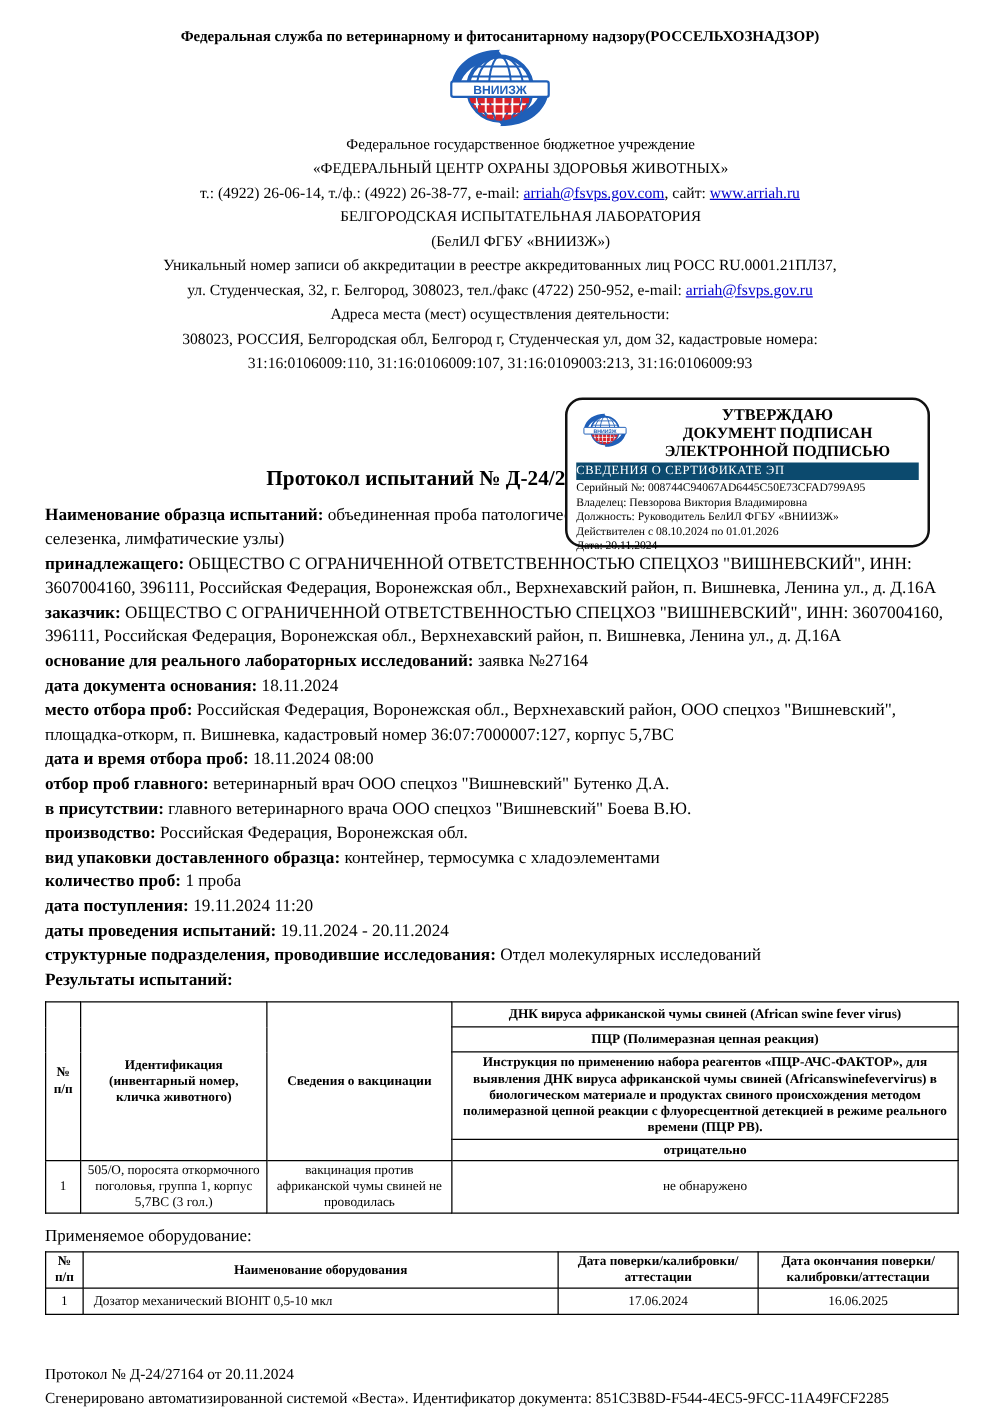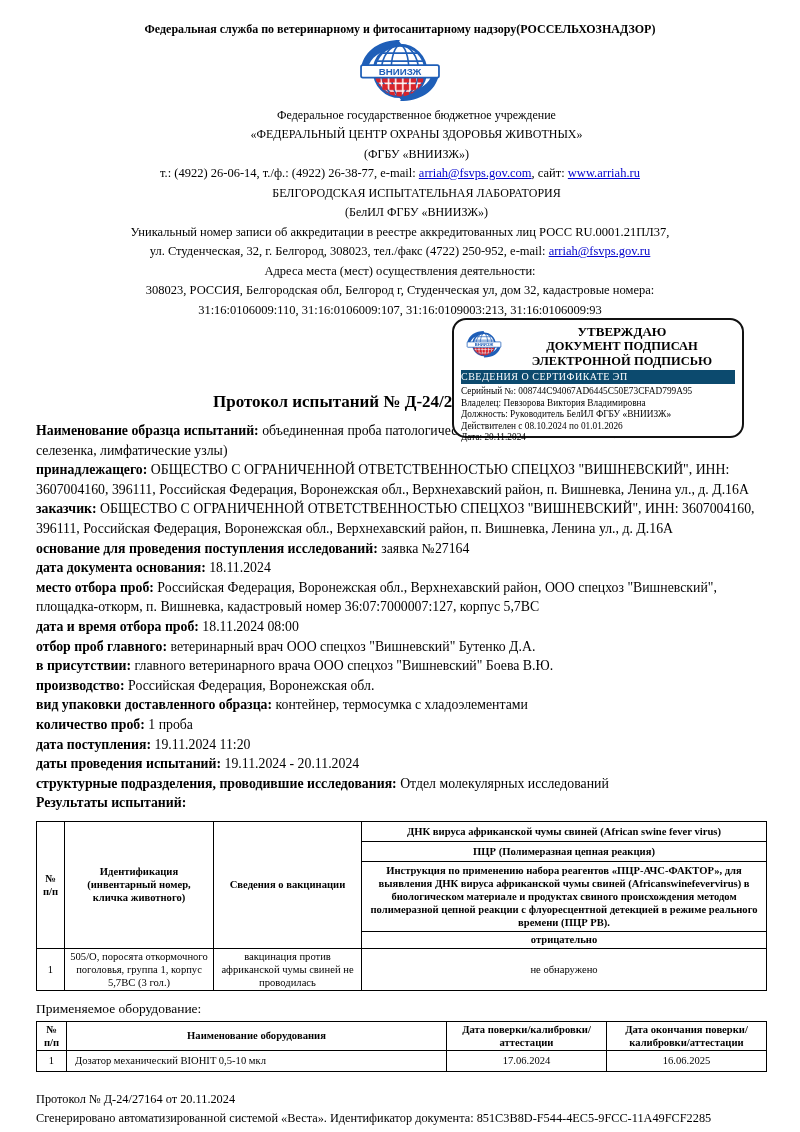--- a/index.html
+++ b/index.html
@@ -107,21 +107,20 @@
             <rect x="28" y="44" width="64" height="24" fill="url(#chk)"></rect>
           </g>
           <rect x="16" y="29.5" width="88" height="14" rx="2" fill="#fff" stroke="#1f5fb8" stroke-width="2"></rect>
           <text x="60" y="40.5" text-anchor="middle" font-family="Liberation Sans, sans-serif" font-size="11" font-weight="bold" fill="#1f5fb8">ВНИИЗЖ</text>
         </svg>
       </span>
     </div>
 
     <div class="hb">Федеральное государственное бюджетное учреждение</div>
     <div class="hb">«ФЕДЕРАЛЬНЫЙ ЦЕНТР ОХРАНЫ ЗДОРОВЬЯ ЖИВОТНЫХ»</div>
-    <div class="hb">(ФГБУ «ВНИИЗЖ»)</div>
     <div class="hl"><span>т.: (4922) 26-06-14, т./ф.: (4922) 26-38-77, e-mail: </span><a href="#" class="doclink">arriah@fsvps.gov.com</a><span>, сайт: </span><a href="#" class="doclink">www.arriah.ru</a></div>
     <div class="hb">БЕЛГОРОДСКАЯ ИСПЫТАТЕЛЬНАЯ ЛАБОРАТОРИЯ</div>
     <div class="hb">(БелИЛ ФГБУ «ВНИИЗЖ»)</div>
     <div class="hl">Уникальный номер записи об аккредитации в реестре аккредитованных лиц РОСС RU.0001.21ПЛ37,</div>
     <div class="hl"><span>ул. Студенческая, 32, г. Белгород, 308023, тел./факс (4722) 250-952, e-mail: </span><a href="#" class="doclink">arriah@fsvps.gov.ru</a></div>
     <div class="hl">Адреса места (мест) осуществления деятельности:</div>
     <div class="hl">308023, РОССИЯ, Белгородская обл, Белгород г, Студенческая ул, дом 32, кадастровые номера:</div>
     <div class="hl">31:16:0106009:110, 31:16:0106009:107, 31:16:0109003:213, 31:16:0106009:93</div>
   </div>
 
@@ -161,21 +160,21 @@
       <div>Дата: 20.11.2024</div>
     </div>
   </div>
 
   <div class="doc-title">Протокол испытаний № Д-24/27164 от 20.11.2024</div>
 
   <div class="doc-body">
     <p><span class="flabel">Наименование образца испытаний:</span><span> объединенная проба патологического материала от свиней (печень, легкие, селезенка, лимфатические узлы)</span></p>
     <p><span class="flabel">принадлежащего:</span><span> ОБЩЕСТВО С ОГРАНИЧЕННОЙ ОТВЕТСТВЕННОСТЬЮ СПЕЦХОЗ "ВИШНЕВСКИЙ", ИНН: 3607004160, 396111, Российская Федерация, Воронежская обл., Верхнехавский район, п. Вишневка, Ленина ул., д. Д.16А</span></p>
     <p><span class="flabel">заказчик:</span><span> ОБЩЕСТВО С ОГРАНИЧЕННОЙ ОТВЕТСТВЕННОСТЬЮ СПЕЦХОЗ "ВИШНЕВСКИЙ", ИНН: 3607004160, 396111, Российская Федерация, Воронежская обл., Верхнехавский район, п. Вишневка, Ленина ул., д. Д.16А</span></p>
-    <p><span class="flabel">основание для проведения поступления исследований:</span><span> заявка №27164</span></p>
+    <p><span class="flabel">основание для реального лабораторных исследований:</span><span> заявка №27164</span></p>
     <p><span class="flabel">дата документа основания:</span><span> 18.11.2024</span></p>
     <p><span class="flabel">место отбора проб:</span><span> Российская Федерация, Воронежская обл., Верхнехавский район, ООО спецхоз "Вишневский", площадка-откорм, п. Вишневка, кадастровый номер 36:07:7000007:127, корпус 5,7ВС</span></p>
     <p><span class="flabel">дата и время отбора проб:</span><span> 18.11.2024 08:00</span></p>
     <p><span class="flabel">отбор проб главного:</span><span> ветеринарный врач ООО спецхоз "Вишневский" Бутенко Д.А.</span></p>
     <p><span class="flabel">в присутствии:</span><span> главного ветеринарного врача ООО спецхоз "Вишневский" Боева В.Ю.</span></p>
     <p><span class="flabel">производство:</span><span> Российская Федерация, Воронежская обл.</span></p>
     <p><span class="flabel">вид упаковки доставленного образца:</span><span> контейнер, термосумка с хладоэлементами</span></p>
     <p><span class="flabel">количество проб:</span><span> 1 проба</span></p>
     <p><span class="flabel">дата поступления:</span><span> 19.11.2024 11:20</span></p>
     <p><span class="flabel">даты проведения испытаний:</span><span> 19.11.2024 - 20.11.2024</span></p>

